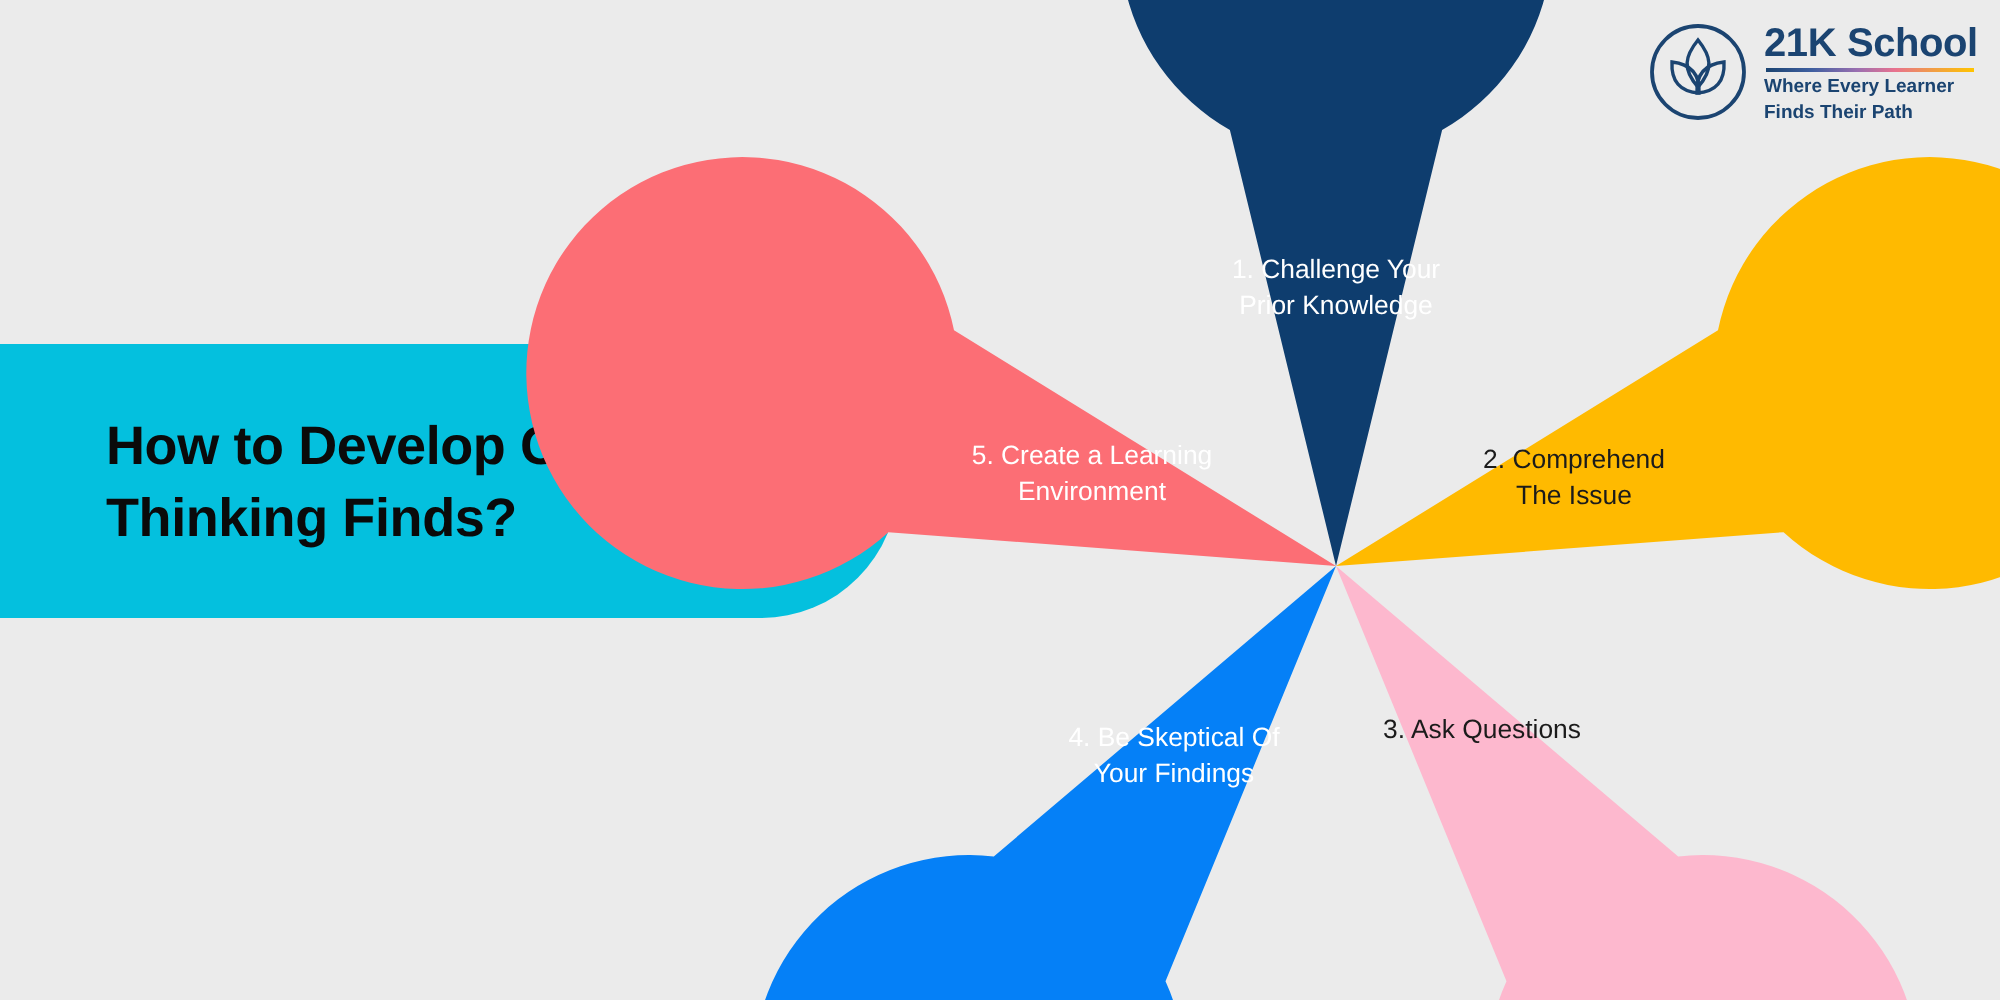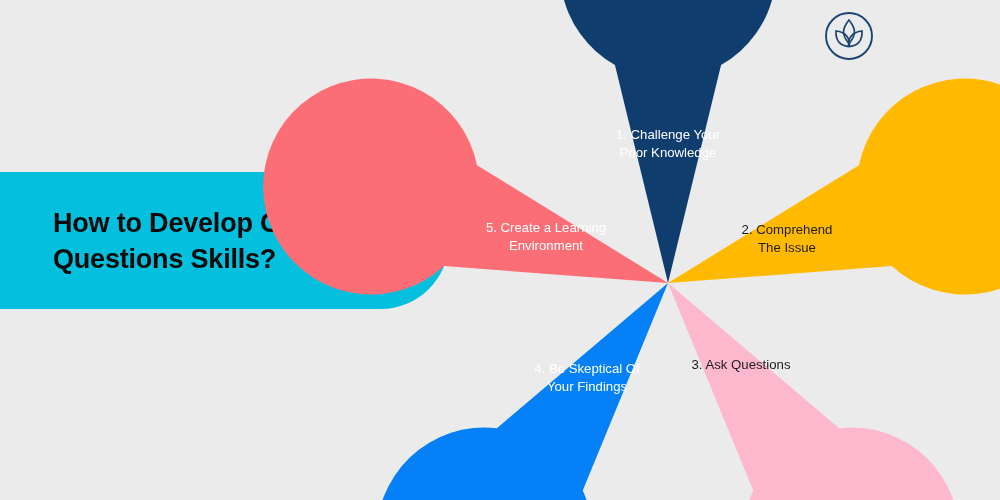--- a/index.html
+++ b/index.html
@@ -103,26 +103,32 @@
 </head>
 <body>
 
 <div class="logo-block">
   <svg class="logo-mark" viewBox="0 0 50 50">
     <circle cx="25" cy="25" r="23" fill="none" stroke="#1b4471" stroke-width="1.9"></circle>
     <path d="M25 9 C31.5 17 33 23.5 25 32.5 C17 23.5 18.5 17 25 9 Z" fill="none" stroke="#1b4471" stroke-width="1.7"></path>
     <path d="M12 20 C21 21 26 26 25.5 35.5 C16 35 11.5 29.5 12 20 Z" fill="none" stroke="#1b4471" stroke-width="1.7"></path>
     <path d="M38 20 C29 21 24 26 24.5 35.5 C34 35 38.5 29.5 38 20 Z" fill="none" stroke="#1b4471" stroke-width="1.7"></path>
   </svg>
+  <div class="logo-text">
+    <div class="logo-name">21K School</div>
+    <div class="logo-rule"></div>
+    <div class="logo-tagline">Where Every Learner</div>
+    <div class="logo-tagline">Finds Their Path</div>
+  </div>
 </div>
 
 <div class="headline-banner">
   <div class="headline-text">
     <span>How to Develop Critical</span><br>
-    <span>Questions Skills?</span>
+    <span>Thinking Finds?</span>
   </div>
 </div>
 
 <div class="flower-wrap">
   <svg class="flower-svg" viewBox="470 50 430 420">
     <g>
       <path id="petal-shape-1" d="M 0 0 L -53.06 -218.06 A 108 108 0 1 1 53.06 -218.06 Z" fill="#0e3d6e" transform="translate(694 283) rotate(0)"></path>
       <path id="petal-shape-2" d="M 0 0 L -53.06 -218.06 A 108 108 0 1 1 53.06 -218.06 Z" fill="#ffba00" transform="translate(694 283) rotate(72)"></path>
       <path id="petal-shape-3" d="M 0 0 L -53.06 -218.06 A 108 108 0 1 1 53.06 -218.06 Z" fill="#fdb8ce" transform="translate(694 283) rotate(144)"></path>
       <path id="petal-shape-4" d="M 0 0 L -53.06 -218.06 A 108 108 0 1 1 53.06 -218.06 Z" fill="#0580f7" transform="translate(694 283) rotate(216)"></path>

